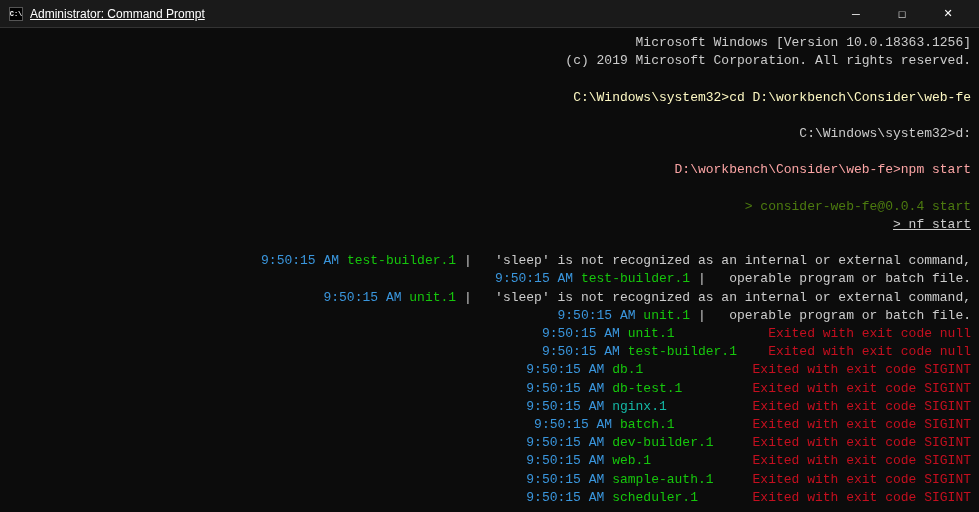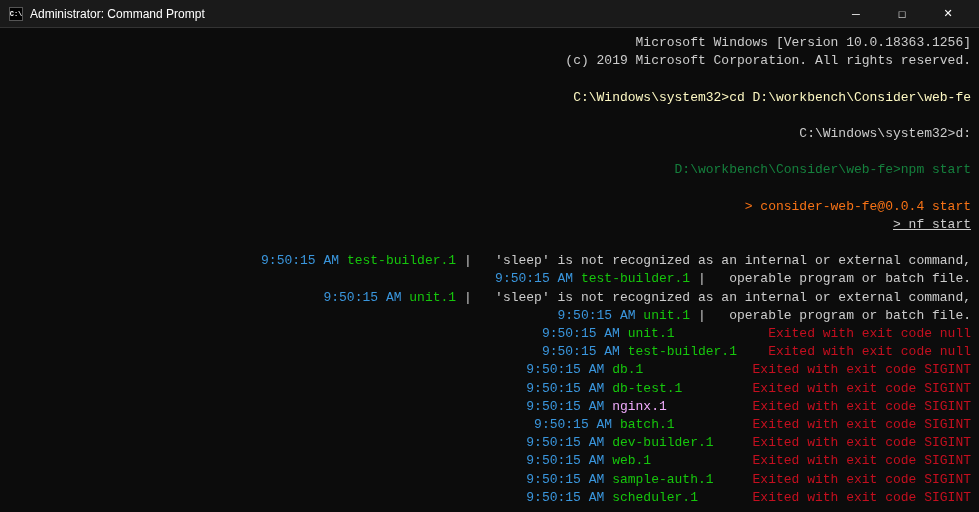--- a/index.html
+++ b/index.html
@@ -40,20 +40,21 @@
       display: flex;
       align-items: center;
       justify-content: center;
       font-size: 8px;
       color: #fff;
     }
     .title-bar-text {
       color: #fff;
       font-size: 12px;
       font-family: 'Segoe UI', sans-serif;
+      text-decoration: underline;
     }
     .title-bar-controls {
       display: flex;
       gap: 0;
     }
     .title-btn {
       width: 46px;
       height: 28px;
       display: flex;
       align-items: center;
@@ -99,32 +100,32 @@
 </div>
 
 <div class="terminal" id="terminal-content">
 <div class="line" style="color: rgb(204, 204, 204);">Microsoft Windows [Version 10.0.18363.1256]</div>
     <div class="line" style="color: rgb(204, 204, 204);">(c) 2019 Microsoft Corporation. All rights reserved.</div>
     <div class="line">&nbsp;</div>
     <div class="line" style="color: #fef9c3;">C:\Windows\system32&gt;cd D:\workbench\Consider\web-fe</div>
     <div class="line">&nbsp;</div>
     <div class="line" style="color: rgb(204, 204, 204);">C:\Windows\system32&gt;d:</div>
     <div class="line">&nbsp;</div>
-    <div class="line" style="color: #15803d;">D:\workbench\Consider\web-fe&gt;npm start</div>
+    <div class="line" style="color: #fca5a5;">D:\workbench\Consider\web-fe&gt;npm start</div>
     <div class="line">&nbsp;</div>
-    <div class="line" style="color: #f97316;">&gt; consider-web-fe@0.0.4 start</div>
+    <div class="line" style="color: #4d7c0f;">&gt; consider-web-fe@0.0.4 start</div>
     <div class="line" style="color: rgb(204, 204, 204); text-decoration: underline;">&gt; nf start</div>
     <div class="line">&nbsp;</div>
     <div class="line"><span style="color: rgb(58, 150, 221);">9:50:15 AM</span><span style="color: rgb(204, 204, 204);"> </span><span style="color: rgb(22, 198, 12);">test-builder.1</span><span style="color: rgb(204, 204, 204);"> | </span><span style="color: rgb(204, 204, 204);">  'sleep' is not recognized as an internal or external command,</span></div>
     <div class="line"><span style="color: rgb(58, 150, 221);">9:50:15 AM</span><span style="color: rgb(204, 204, 204);"> </span><span style="color: rgb(22, 198, 12);">test-builder.1</span><span style="color: rgb(204, 204, 204);"> | </span><span style="color: rgb(204, 204, 204);">  operable program or batch file.</span></div>
     <div class="line"><span style="color: rgb(58, 150, 221);">9:50:15 AM</span><span style="color: rgb(204, 204, 204);"> </span><span style="color: rgb(22, 198, 12);">unit.1</span><span style="color: rgb(204, 204, 204);"> | </span><span style="color: rgb(204, 204, 204);">  'sleep' is not recognized as an internal or external command,</span></div>
     <div class="line"><span style="color: rgb(58, 150, 221);">9:50:15 AM</span><span style="color: rgb(204, 204, 204);"> </span><span style="color: rgb(22, 198, 12);">unit.1</span><span style="color: rgb(204, 204, 204);"> | </span><span style="color: rgb(204, 204, 204);">  operable program or batch file.</span></div>
     <div class="line"><span style="color: rgb(58, 150, 221);">9:50:15 AM</span><span style="color: rgb(204, 204, 204);"> </span><span style="color: rgb(22, 198, 12);">unit.1            </span><span style="color: rgb(197, 15, 31);">Exited with exit code null</span></div>
     <div class="line"><span style="color: rgb(58, 150, 221);">9:50:15 AM</span><span style="color: rgb(204, 204, 204);"> </span><span style="color: rgb(22, 198, 12);">test-builder.1    </span><span style="color: rgb(197, 15, 31);">Exited with exit code null</span></div>
     <div class="line"><span style="color: rgb(58, 150, 221);">9:50:15 AM</span><span style="color: rgb(204, 204, 204);"> </span><span style="color: rgb(22, 198, 12);">db.1              </span><span style="color: rgb(197, 15, 31);">Exited with exit code SIGINT</span></div>
     <div class="line"><span style="color: rgb(58, 150, 221);">9:50:15 AM</span><span style="color: rgb(204, 204, 204);"> </span><span style="color: rgb(22, 198, 12);">db-test.1         </span><span style="color: rgb(197, 15, 31);">Exited with exit code SIGINT</span></div>
-    <div class="line"><span style="color: rgb(58, 150, 221);">9:50:15 AM</span><span style="color: rgb(204, 204, 204);"> </span><span style="color: #f0abfc;">nginx.1           </span><span style="color: rgb(197, 15, 31);">Exited with exit code SIGINT</span></div>
+    <div class="line"><span style="color: rgb(58, 150, 221);">9:50:15 AM</span><span style="color: rgb(204, 204, 204);"> </span><span style="color: #14b8a6;">nginx.1           </span><span style="color: rgb(197, 15, 31);">Exited with exit code SIGINT</span></div>
     <div class="line"><span style="color: rgb(58, 150, 221);">9:50:15 AM</span><span style="color: rgb(204, 204, 204);"> </span><span style="color: rgb(22, 198, 12);">batch.1          </span><span style="color: rgb(197, 15, 31);">Exited with exit code SIGINT</span></div>
     <div class="line"><span style="color: rgb(58, 150, 221);">9:50:15 AM</span><span style="color: rgb(204, 204, 204);"> </span><span style="color: rgb(22, 198, 12);">dev-builder.1     </span><span style="color: rgb(197, 15, 31);">Exited with exit code SIGINT</span></div>
     <div class="line"><span style="color: rgb(58, 150, 221);">9:50:15 AM</span><span style="color: rgb(204, 204, 204);"> </span><span style="color: rgb(22, 198, 12);">web.1             </span><span style="color: rgb(197, 15, 31);">Exited with exit code SIGINT</span></div>
     <div class="line"><span style="color: rgb(58, 150, 221);">9:50:15 AM</span><span style="color: rgb(204, 204, 204);"> </span><span style="color: rgb(22, 198, 12);">sample-auth.1     </span><span style="color: rgb(197, 15, 31);">Exited with exit code SIGINT</span></div>
     <div class="line"><span style="color: rgb(58, 150, 221);">9:50:15 AM</span><span style="color: rgb(204, 204, 204);"> </span><span style="color: rgb(22, 198, 12);">scheduler.1       </span><span style="color: rgb(197, 15, 31);">Exited with exit code SIGINT</span></div>
   </div>
 
 </body></html>

